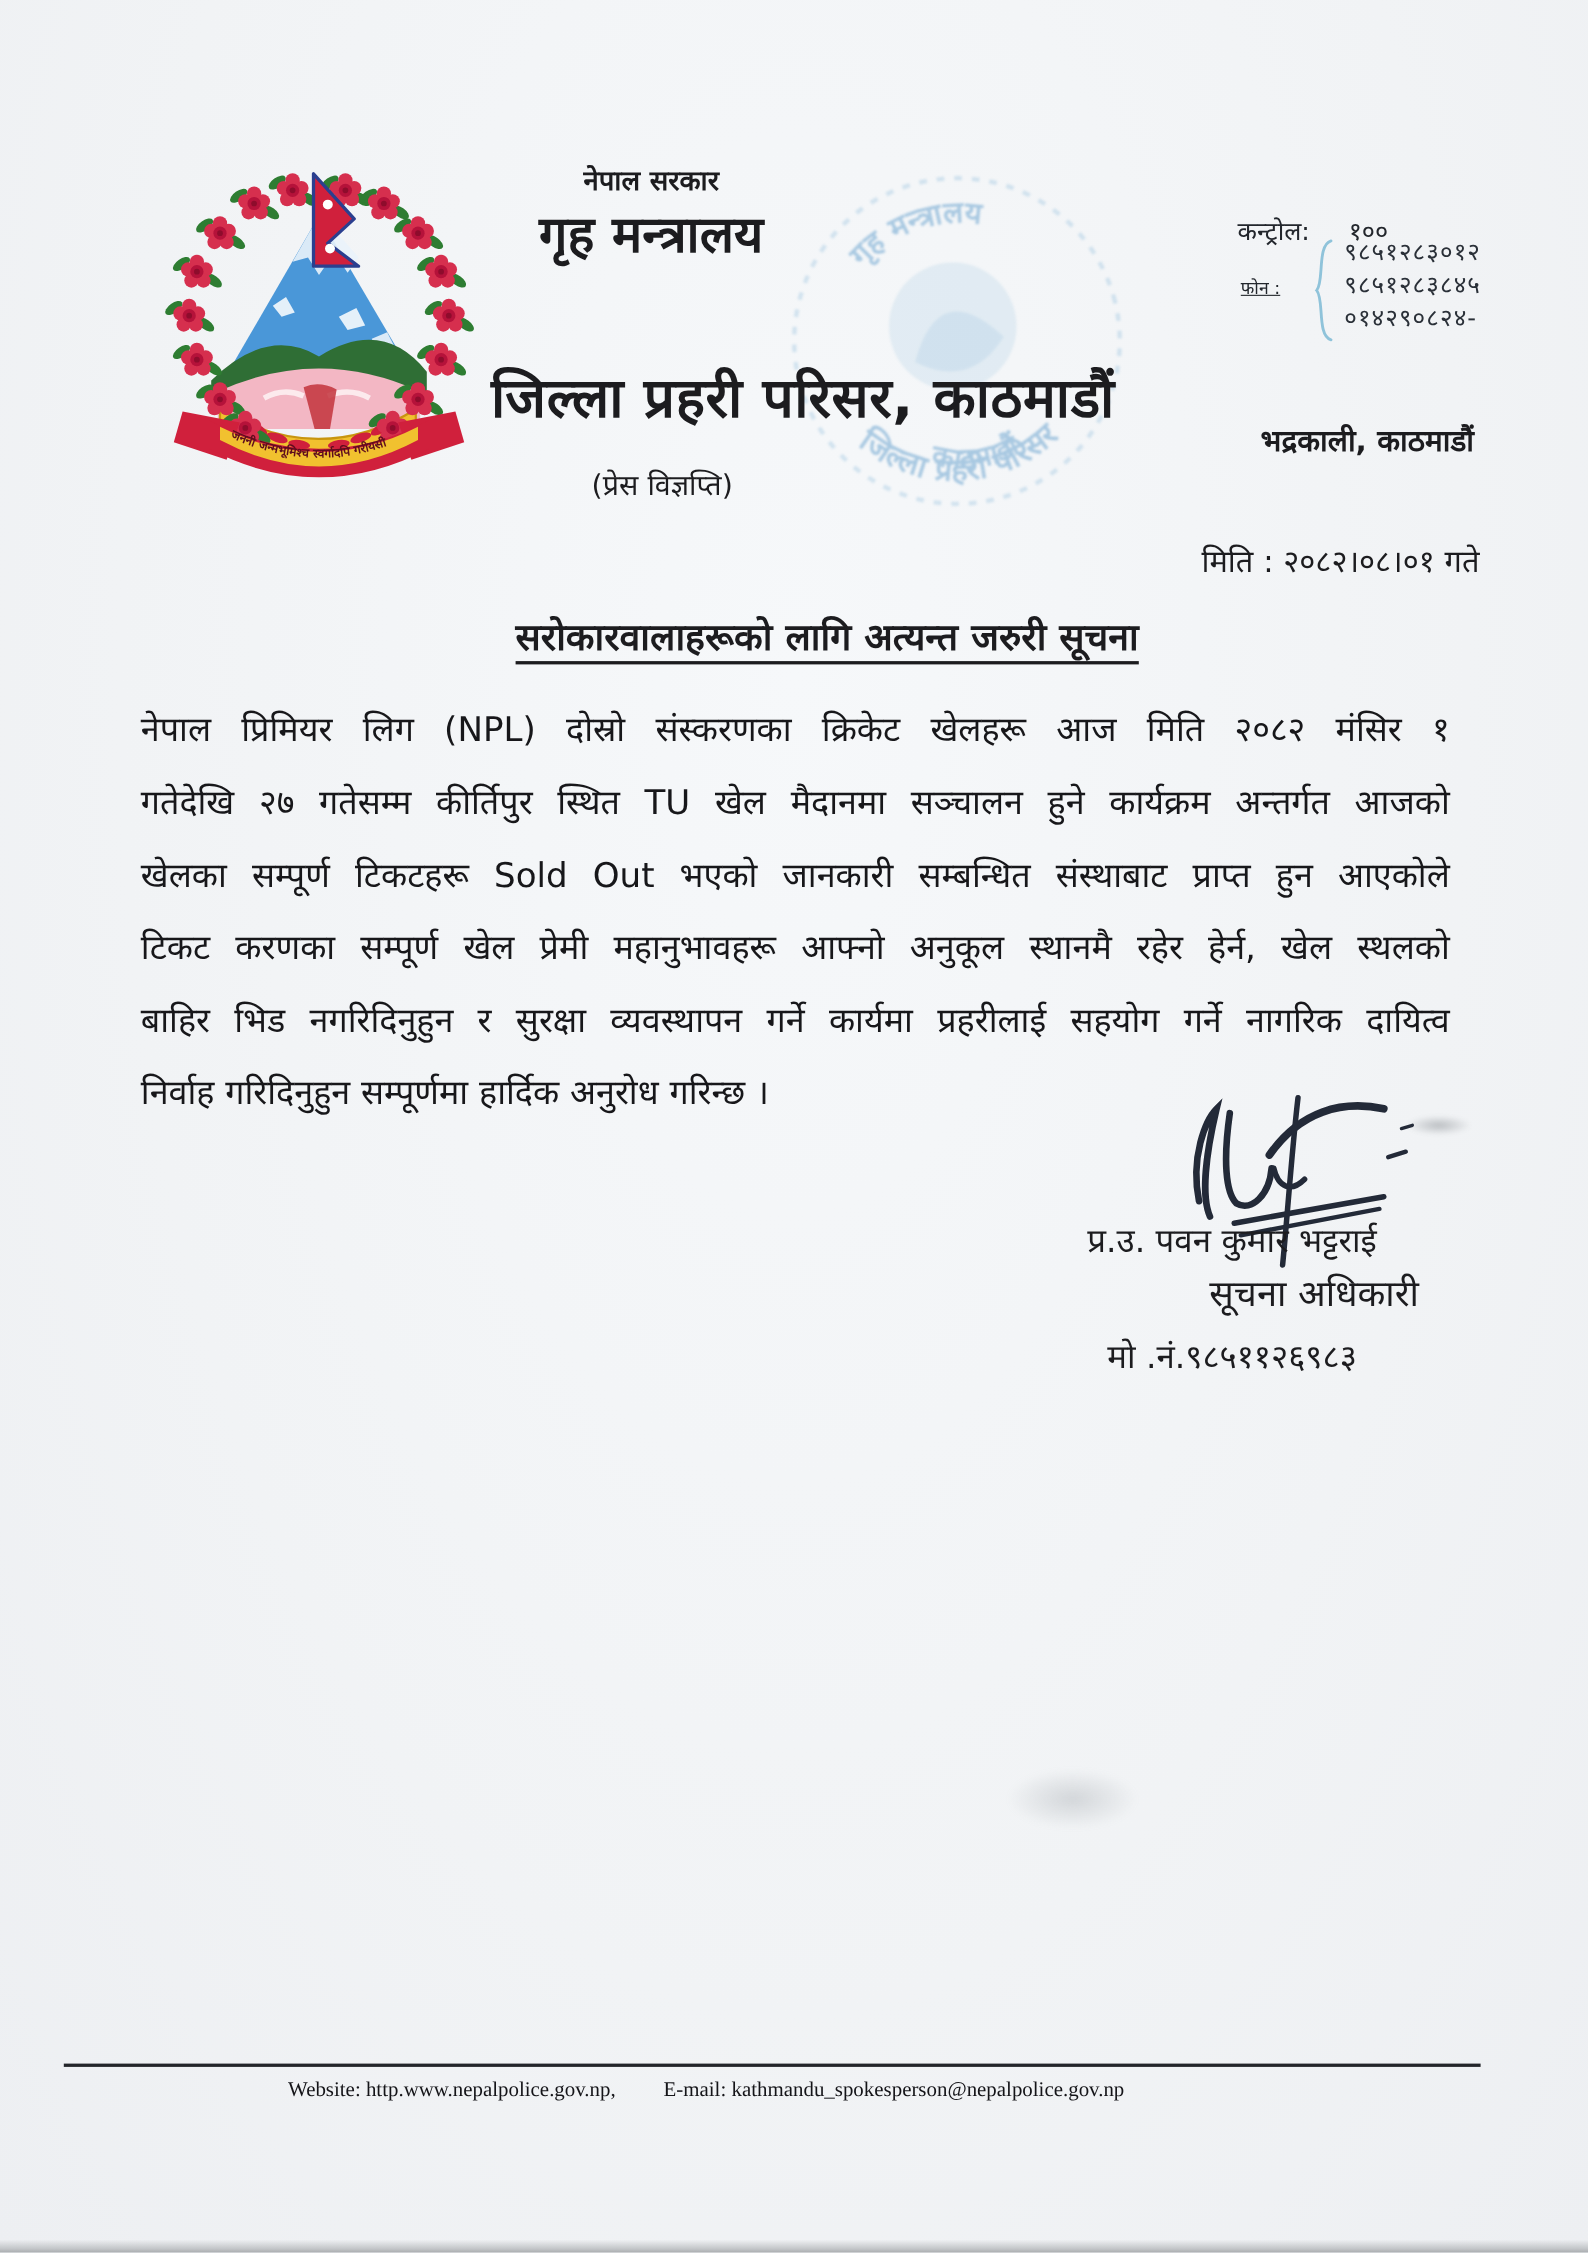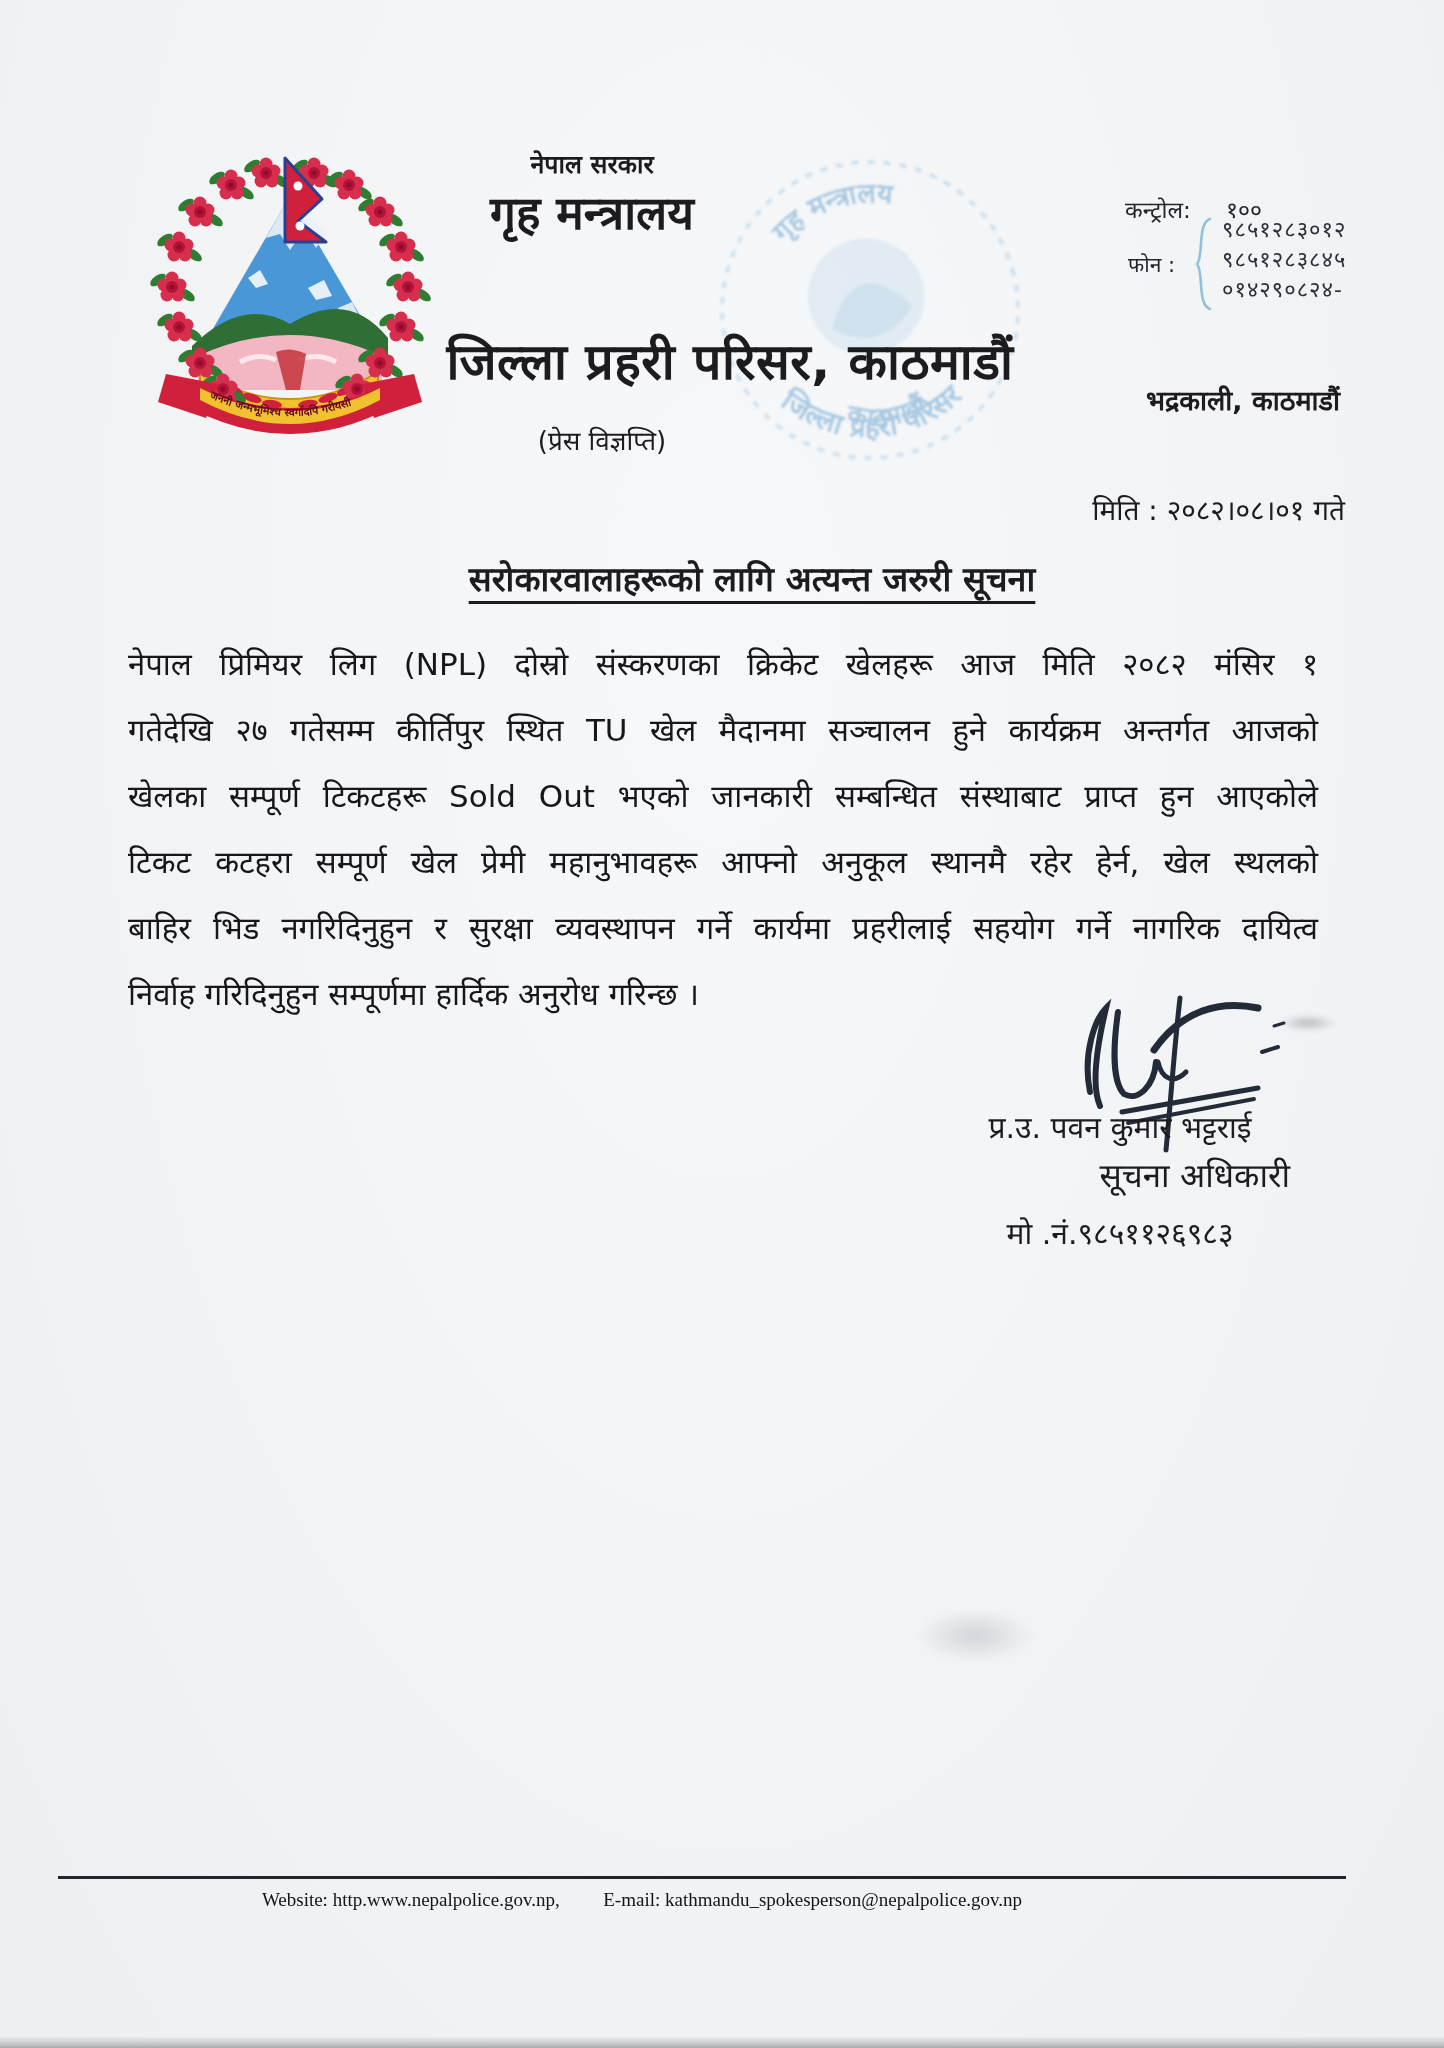--- a/index.html
+++ b/index.html
@@ -12,21 +12,21 @@
   .abs{position:absolute;}
 
   .gov-line   {top:146px;left:462px;width:260px;font-size:25px;font-weight:bold;text-align:center;}
   .ministry   {top:180px;left:432px;width:320px;font-size:46px;font-weight:bold;text-align:center;}
   .office-line{top:326px;left:330px;width:800px;font-size:50px;font-weight:800;text-align:center;letter-spacing:.5px;}
   .press-line {top:422px;left:462px;width:280px;font-size:26px;text-align:center;}
   .addr-line  {top:381px;left:1030px;width:310px;font-size:27px;font-weight:bold;text-align:right;}
 
   .control-row{top:193px;left:1125px;width:260px;font-size:23px;color:#22262c;}
   .control-row .val{margin-left:28px;}
-  .phone-label{top:250px;left:1128px;font-size:21px;color:#22262c;}
+  .phone-label{top:250px;left:1128px;font-size:16px;color:#22262c;text-decoration:underline;}
   .phone-nums {top:215px;left:1222px;width:160px;font-size:22px;line-height:30px;color:#2a3038;letter-spacing:1px;}
   .date-line  {top:490px;left:990px;width:355px;font-size:28px;text-align:right;}
 
   .notice-title{
     top:555px;left:282px;width:940px;text-align:center;
     font-size:34px;font-weight:bold;
     text-decoration:underline;text-decoration-thickness:3px;text-underline-offset:10px;
   }
   .body-text{top:634px;left:128px;width:1190px;font-size:31px;color:#17171a;}
   .body-text .line{height:66px;line-height:60px;text-align:justify;text-align-last:justify;}
@@ -173,21 +173,21 @@
     <div>०१४२९०८२४-</div>
   </div>
 
   <div class="abs date-line">मिति : २०८२।०८।०१ गते</div>
 
   <div class="abs notice-title">सरोकारवालाहरूको लागि अत्यन्त जरुरी सूचना</div>
   <div class="abs body-text">
     <div class="line">नेपाल प्रिमियर लिग (NPL) दोस्रो संस्करणका क्रिकेट खेलहरू आज मिति २०८२ मंसिर १</div>
     <div class="line">गतेदेखि २७ गतेसम्म कीर्तिपुर स्थित TU खेल मैदानमा सञ्चालन हुने कार्यक्रम अन्तर्गत आजको</div>
     <div class="line">खेलका सम्पूर्ण टिकटहरू Sold Out भएको जानकारी सम्बन्धित संस्थाबाट प्राप्त हुन आएकोले</div>
-    <div class="line">टिकट कटहरा सम्पूर्ण खेल प्रेमी महानुभावहरू आफ्नो  अनुकूल स्थानमै रहेर हेर्न, खेल स्थलको</div>
+    <div class="line">टिकट करणका सम्पूर्ण खेल प्रेमी महानुभावहरू आफ्नो  अनुकूल स्थानमै रहेर हेर्न, खेल स्थलको</div>
     <div class="line">बाहिर भिड नगरिदिनुहुन र सुरक्षा व्यवस्थापन गर्ने कार्यमा प्रहरीलाई सहयोग गर्ने नागरिक दायित्व</div>
     <div class="line last">निर्वाह गरिदिनुहुन सम्पूर्णमा हार्दिक अनुरोध गरिन्छ ।</div>
   </div>
 
   <svg class="abs" style="top:992px;left:1062px;width:260px;height:175px" viewBox="0 0 260 175">
     <g fill="none" stroke="#232a38" stroke-linecap="round">
       <path d="M28,100 C20,60 34,26 44,16 C34,58 30,96 38,114" stroke-width="6"></path>
       <path d="M56,20 C50,62 52,92 62,102 C76,110 92,94 94,70" stroke-width="6"></path>
       <path d="M96,70 C100,88 112,92 124,80" stroke-width="5"></path>
       <path d="M92,58 C120,18 158,8 196,16" stroke-width="7"></path>

